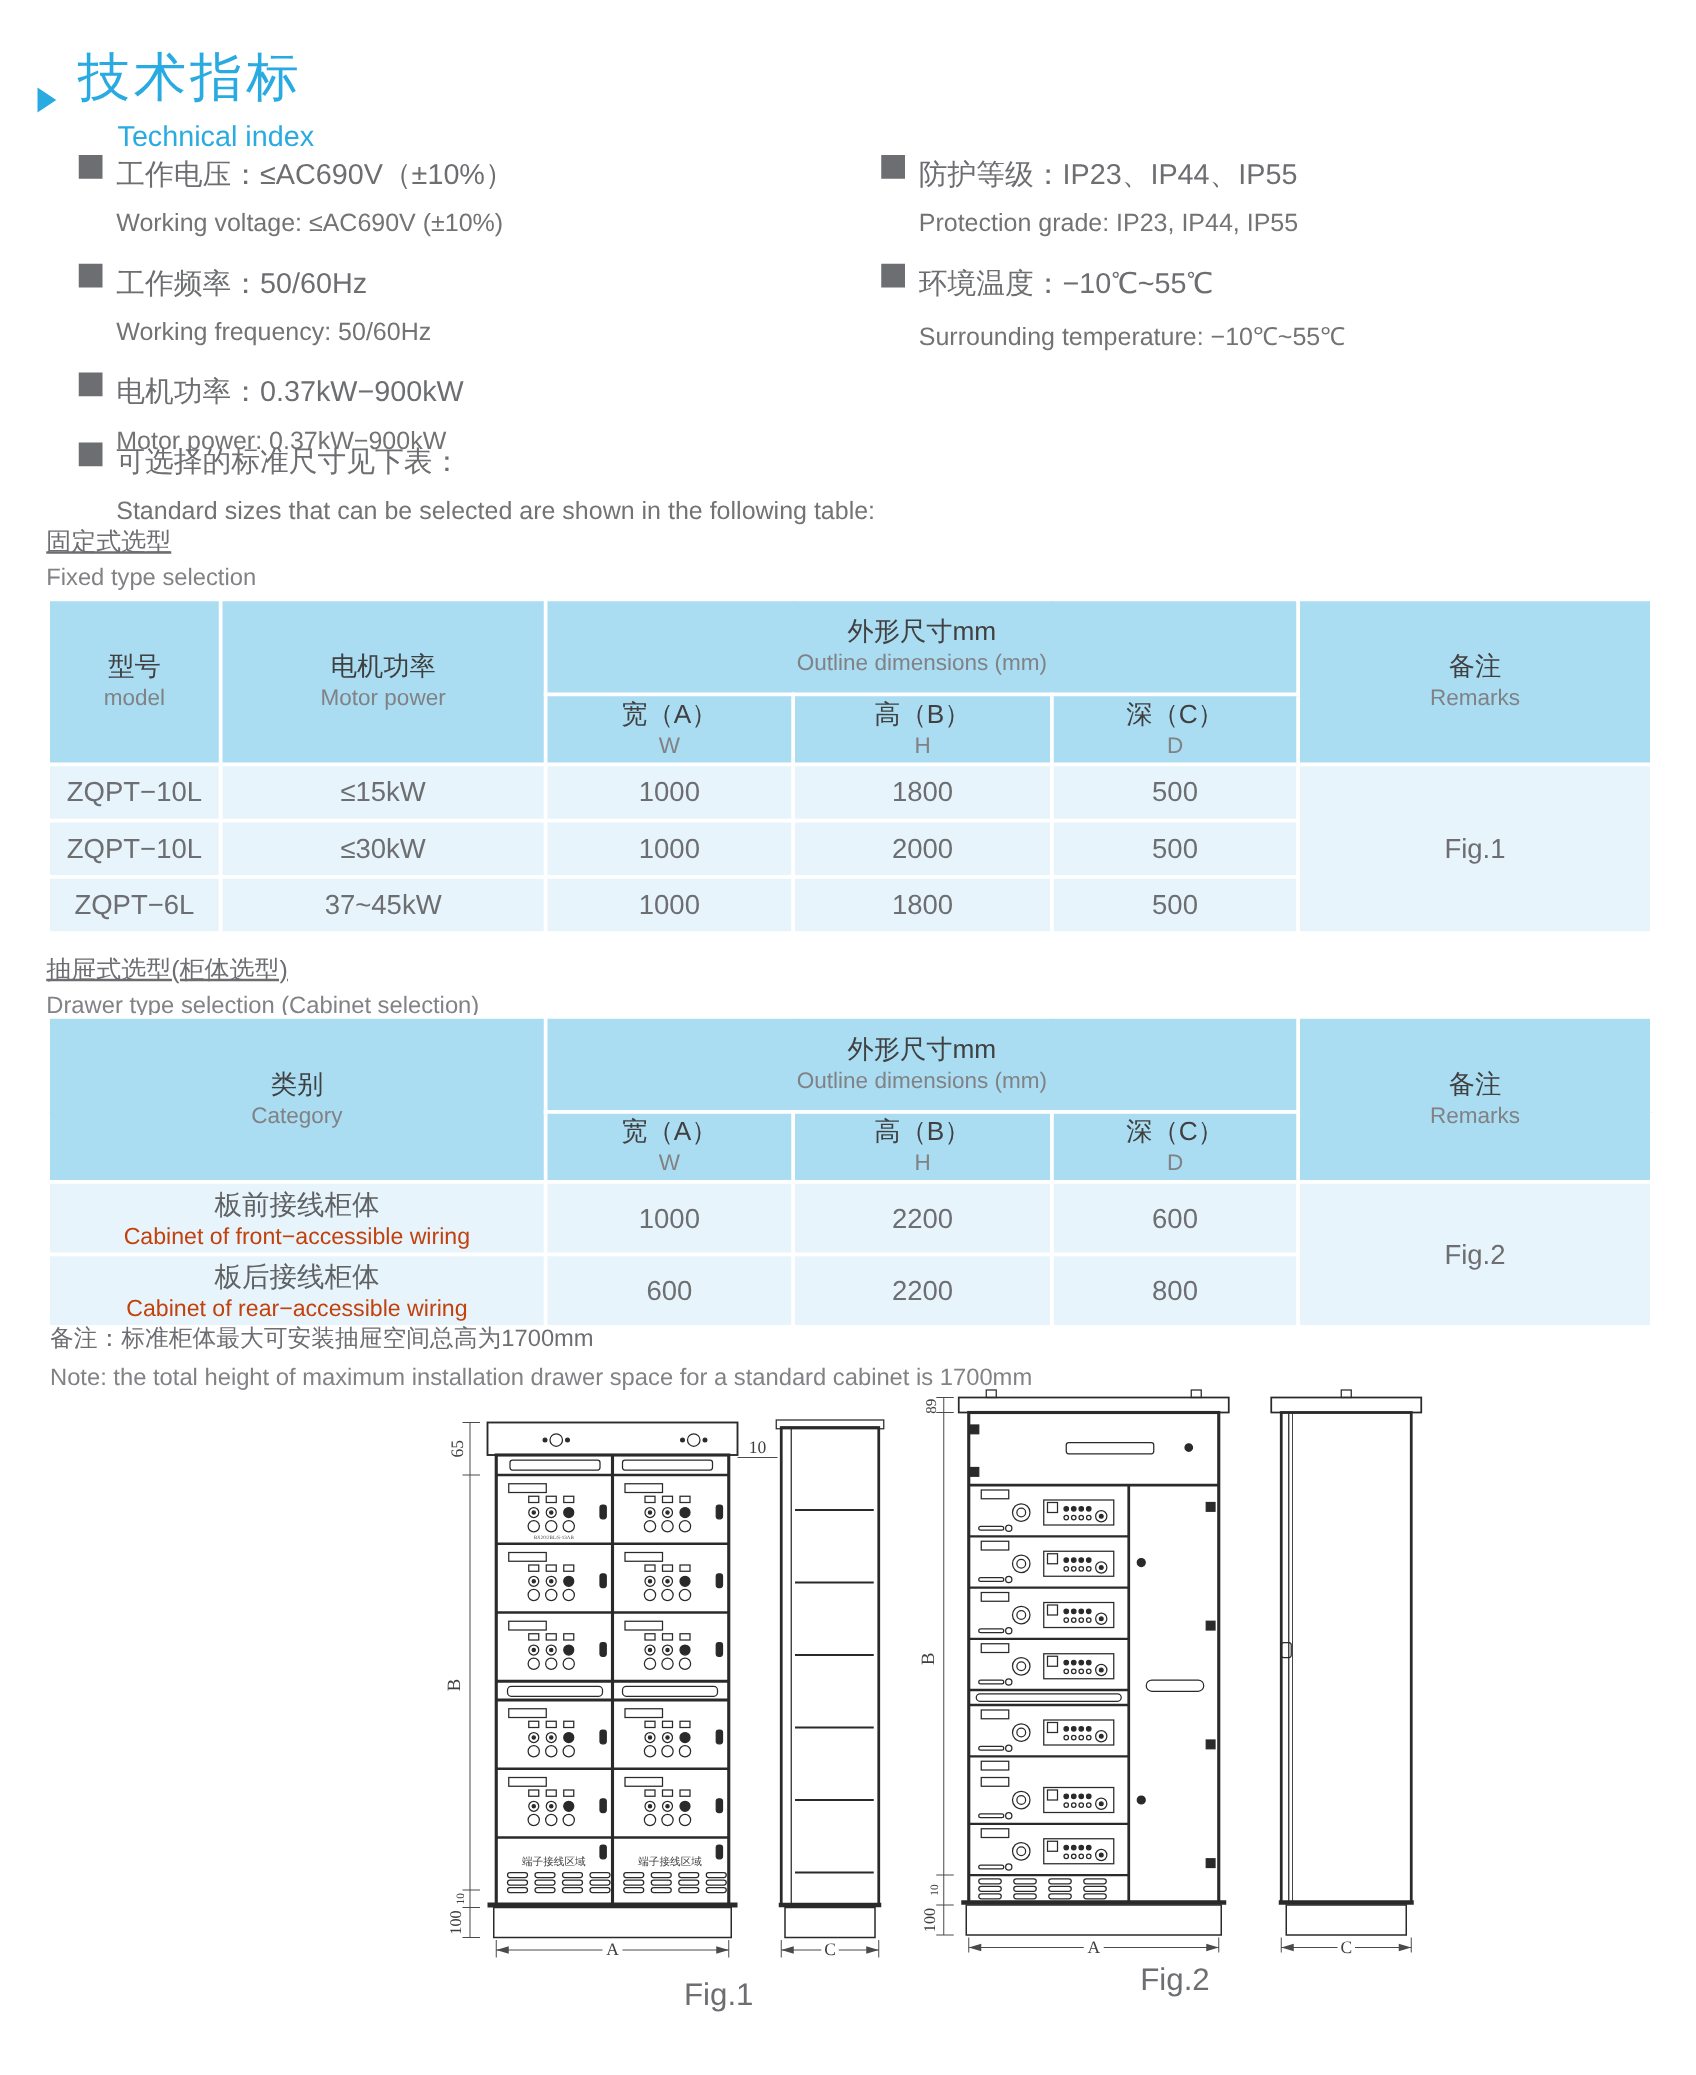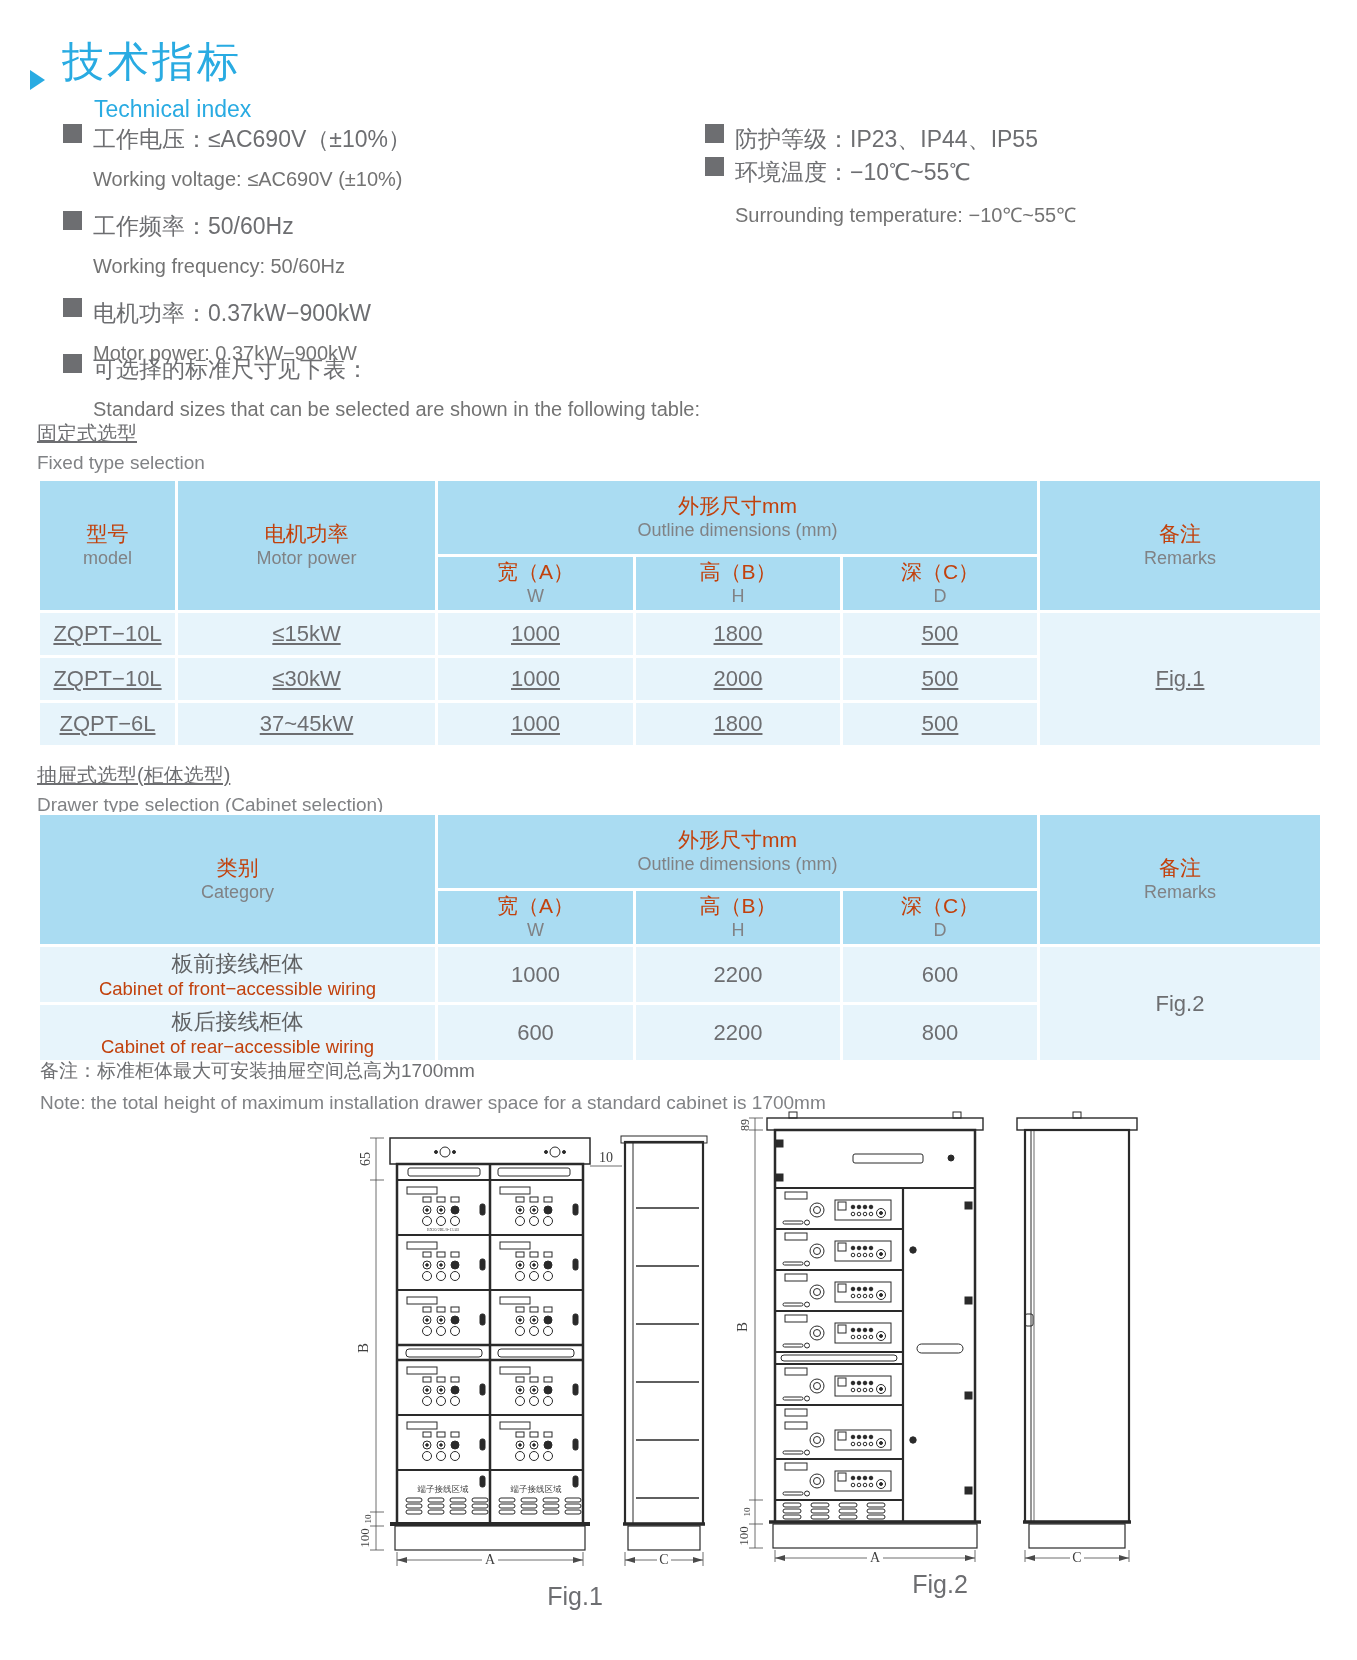--- a/index.html
+++ b/index.html
@@ -25,26 +25,26 @@
   .section-zh{font-size:20px;color:#6d6e71;text-decoration:underline;}
   .section-en{font-size:19px;color:#808285;margin-top:5px;}
   .sec1{top:420px;} .sec2{top:762px;}
   
   .tbl-wrap{position:absolute;left:37px;width:1283px;}
   .t1{top:478px;} .t2{top:812px;}
   table{border-collapse:collapse;table-layout:fixed;width:1283px;}
   th,td{border:3px solid #ffffff;text-align:center;vertical-align:middle;padding:0;font-weight:400;}
   th{background:#aadcf2;}
   td{background:#e7f4fb;font-size:22px;color:#6d6e71;}
-  .hzh{font-size:21px;color:#c2410c;line-height:26px;}
+  .hzh{font-size:21px;color:#404040;line-height:26px;}
   .hen{font-size:18px;color:#808285;line-height:23px;}
   .czh{font-size:22px;color:#5f6163;line-height:27px;}
   .cen{font-size:18.5px;color:#c2410c;line-height:23px;}
   tr.hrow1{height:76px;} tr.hrow2{height:56px;}
-  .t1 tbody tr{height:45px;text-decoration:underline;} .t2 tbody tr{height:58px;}
+  .t1 tbody tr{height:45px;} .t2 tbody tr{height:58px;}
   
   .note-block{position:absolute;left:40px;top:1058px;}
   .note-zh{font-size:19px;color:#6d6e71;}
   .note-en{font-size:19px;color:#808285;margin-top:8px;}
   
   .figures{position:absolute;left:0;top:1100px;width:1357px;height:560px;}
   .fig-svg{position:absolute;}
   .svg1{left:340px;top:8px;}
   .svg2{left:725px;top:-8px;}
   .fig-caption{position:absolute;text-align:center;font-size:25px;color:#6d6e71;}
@@ -78,20 +78,21 @@
       <span class="bullet"></span>
       <span>电机功率：0.37kW−900kW</span>
     </div>
   <div class="spec-en">Motor power: 0.37kW−900kW</div>
 </div>
 <div class="specs-right">
   <div class="spec-zh">
       <span class="bullet"></span>
       <span>防护等级：IP23、IP44、IP55</span>
     </div>
+  <div class="spec-en">Protection grade: IP23, IP44, IP55</div>
   <div class="spec-zh">
       <span class="bullet"></span>
       <span>环境温度：−10℃~55℃</span>
     </div>
   <div class="spec-en">Surrounding temperature: −10℃~55℃</div>
 </div>
 <div class="intro-block">
   <div class="spec-zh">
       <span class="bullet"></span>
       <span>可选择的标准尺寸见下表：</span>

